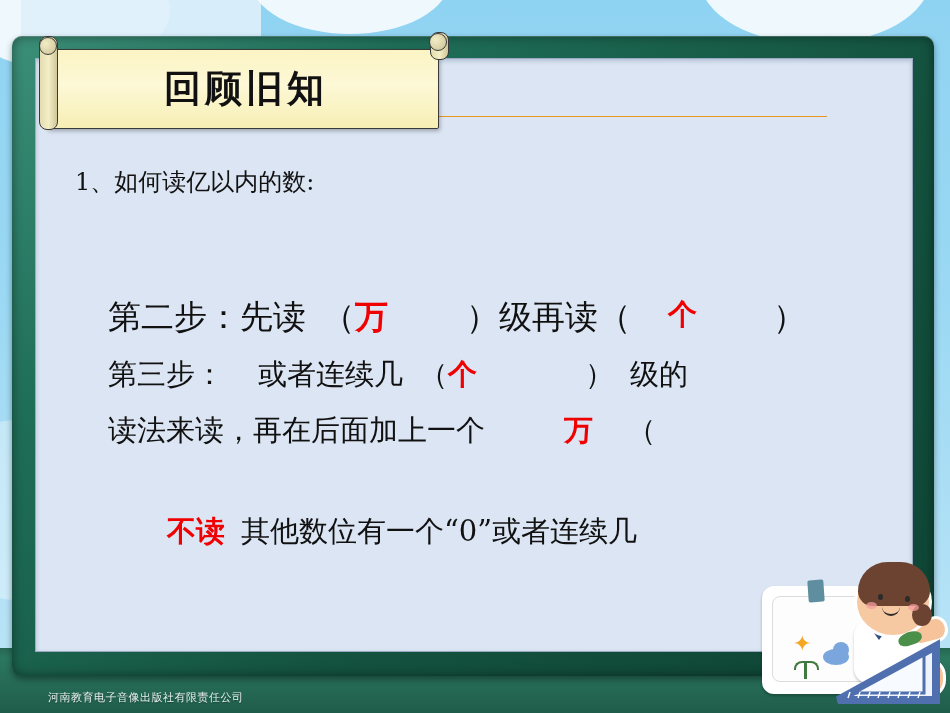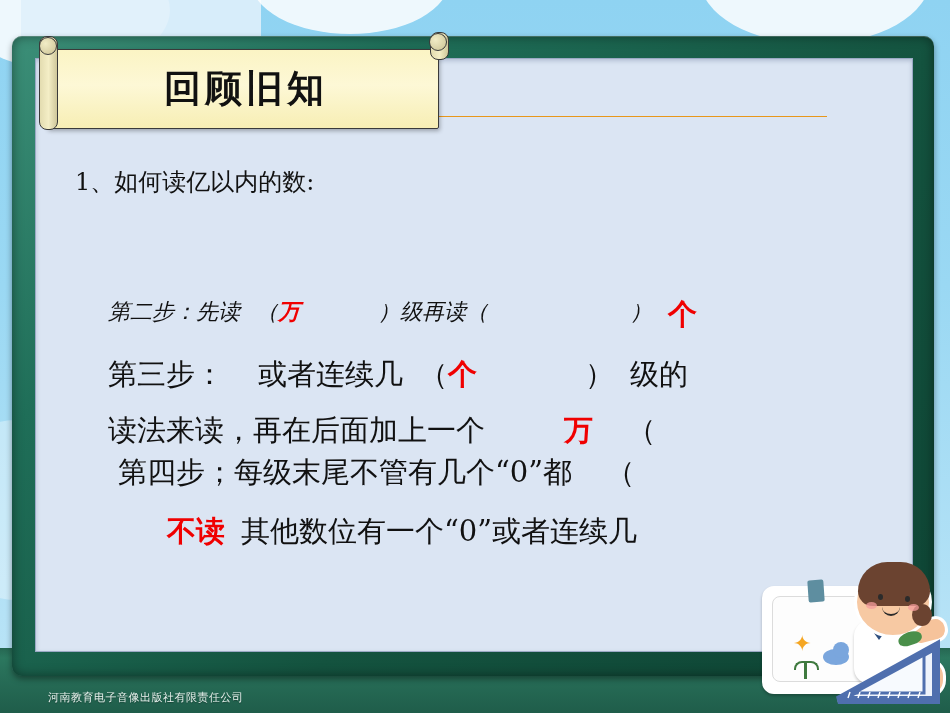--- a/index.html
+++ b/index.html
@@ -163,21 +163,21 @@
     color: #111111;
   }
   .red { color: #f00000; font-weight: bold; }
   .sp1 { display:inline-block; width: 16px; }
   .sp2 { display:inline-block; width: 34px; }
   .sp4 { display:inline-block; width: 78px; }
   .sp5 { display:inline-block; width: 108px; }
 
   .l-q1    { left: 40px;  top: 112px; font-size: 24px; }
   .l-s1    { left: 73px;  top: 180px; font-size: 29px; }
-  .l-s2    { left: 73px;  top: 242px; font-size: 22px; font-style: italic; }
+  .l-s2    { left: 73px;  top: 242px; font-size: 33px; }
   .l-s3    { left: 73px;  top: 302px; font-size: 29px; }
   .l-s3b   { left: 73px;  top: 358px; font-size: 29px; }
   .l-s4    { left: 83px;  top: 400px; font-size: 29px; }
   .l-s4b   { left: 122px; top: 459px; font-size: 29px; margin-left: 10px; }
   .l-s4c   { left: 73px;  top: 517px; font-size: 29px; }
 
   
   .overlay {
     position: absolute;
     color: #f00000;
@@ -359,23 +359,20 @@
     </div>
 
     <div class="line l-s3">
       <span>第三步：</span><span class="sp2"></span><span>或者连续几</span><span class="sp1"></span><span>（</span><span class="red">个</span><span class="sp5"></span><span>）</span><span class="sp1"></span><span>级的</span>
     </div>
 
     <div class="line l-s3b">
       <span>读法来读，再在后面加上一个</span><span class="sp2"></span><span class="sp5"></span><span>（</span>
     </div>
 
-    <div class="line l-s4">
-      <span>第四步；</span><span>每级末尾不管有几个“0”都</span><span class="sp2"></span><span>（</span>
-    </div>
 
     <div class="line l-s4b">
       <span class="red">不读</span><span class="sp1"></span><span>其他数位有一个“0”或者连续几</span>
     </div>
 
 
     <div class="overlay ov-ge2">个</div>
     <div class="overlay ov-wan4">万</div>
 
   </div>

